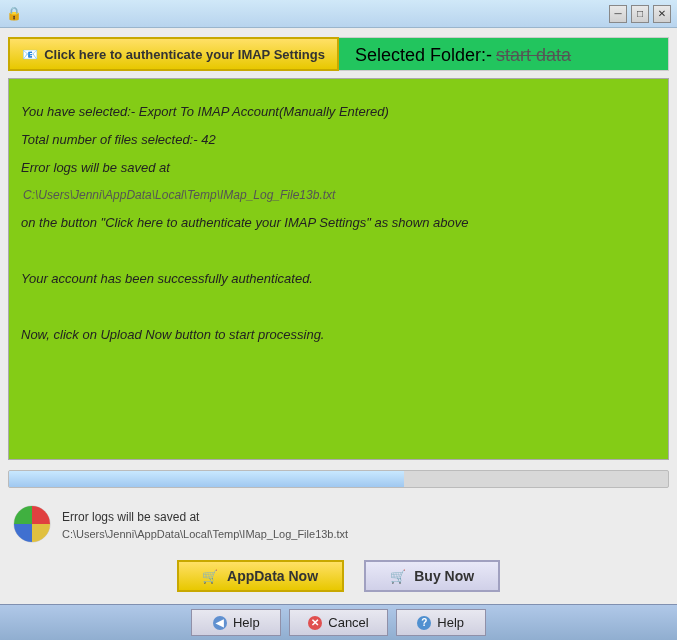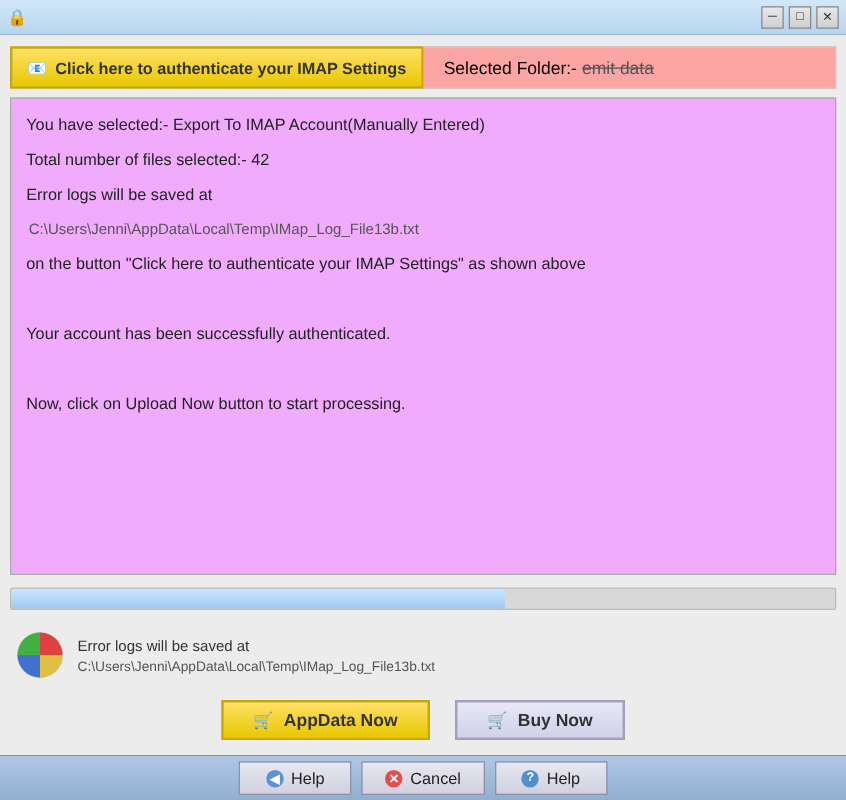--- a/index.html
+++ b/index.html
@@ -80,46 +80,47 @@
       font-size: 13px;
       font-weight: bold;
       color: #333;
       display: flex;
       align-items: center;
       gap: 6px;
       height: 34px;
     }
     .selected-folder-label {
       padding: 4px 16px;
-      font-size: 14px;
+      font-size: 18px;
       color: #000;
       height: 34px;
       display: flex;
-      align-items: center;
-      background: #fca5a5;
+      align-items: flex-end;
+      background: #22c55e;
       border: 1px solid #ccc;
       border-left: none;
       flex: 1;
     }
     .selected-folder-value {
       color: #555;
       text-decoration: line-through;
       margin-left: 4px;
     }
 
     
     .info-area {
-      background: #f0abfc;
+      background: #84cc16;
       border: 1px solid #aaa;
-      padding: 10px 12px;
+      padding: 22px 12px;
       flex: 1;
       font-size: 13px;
       color: #222;
       line-height: 1.7;
       overflow-y: auto;
+      font-style: italic;
     }
     .info-area p {
       margin-bottom: 6px;
     }
     .info-path {
       color: #555;
       font-size: 12px;
       margin-left: 2px;
       display: block;
       margin-bottom: 6px;
@@ -257,21 +258,21 @@
 
 <div class="main-container">
 
   <div class="top-bar">
     <button class="auth-button">
       <span>📧</span>
       <span>Click here to authenticate your IMAP Settings</span>
     </button>
     <div class="selected-folder-label">
       <span>Selected Folder:- </span>
-      <span class="selected-folder-value">emit data</span>
+      <span class="selected-folder-value">start data</span>
     </div>
   </div>
 
   <div class="info-area">
     <p>You have selected:- Export To IMAP Account(Manually Entered)</p>
     <p>Total number of files selected:-  42</p>
     <p>Error logs will be saved at</p>
     <span class="info-path">C:\Users\Jenni\AppData\Local\Temp\IMap_Log_File13b.txt</span>
     <p>on the button "Click here to authenticate your IMAP Settings" as shown above</p>
     <p>&nbsp;</p>

